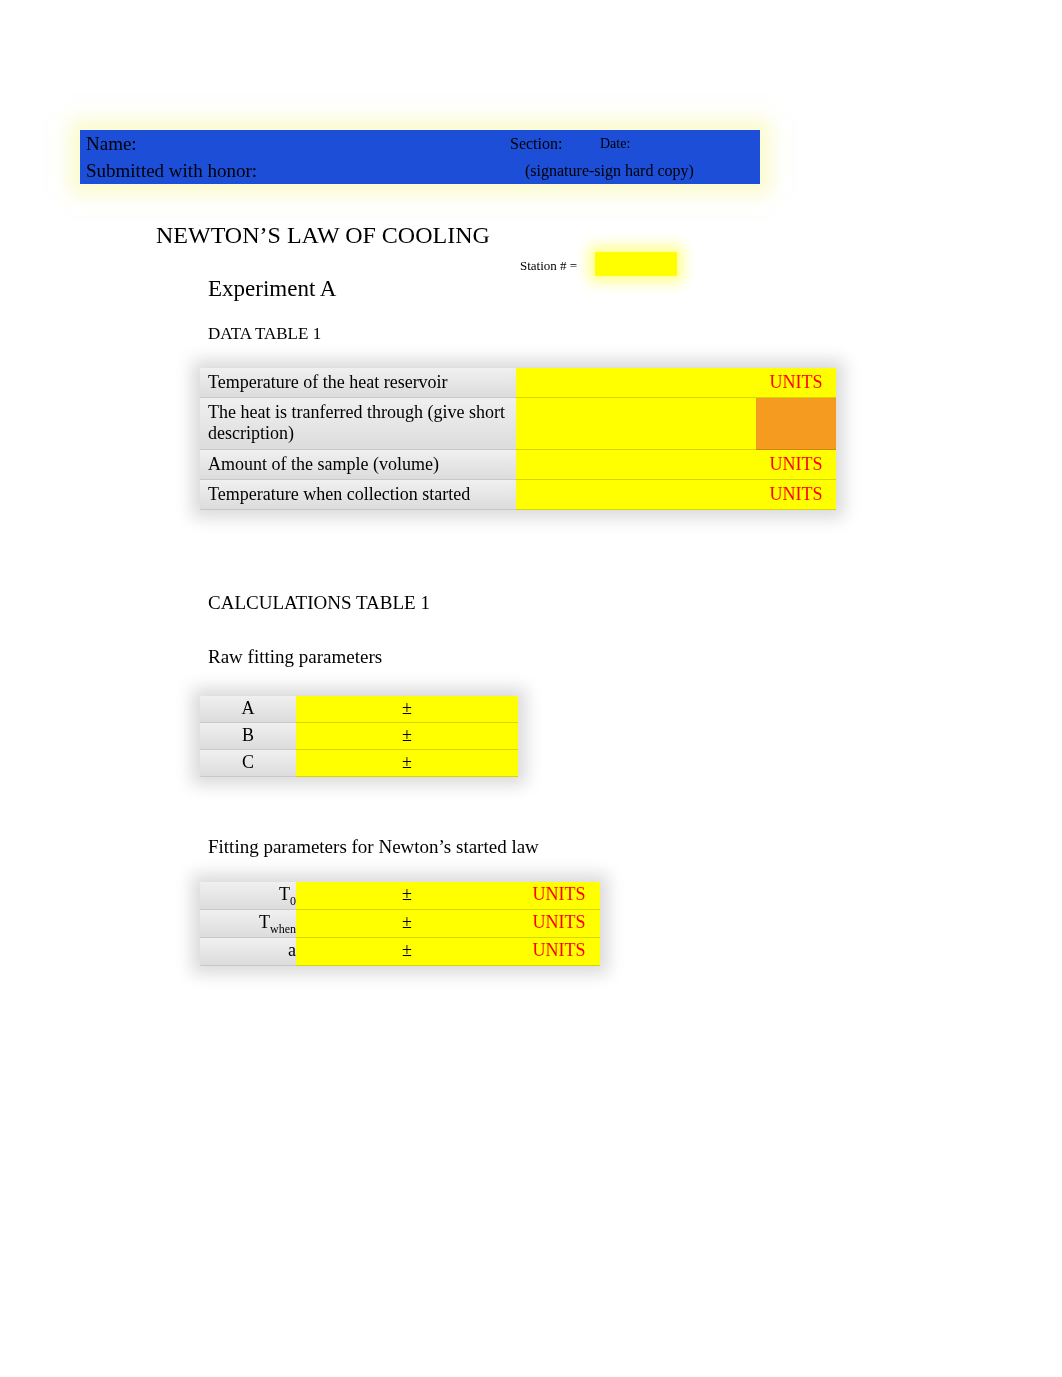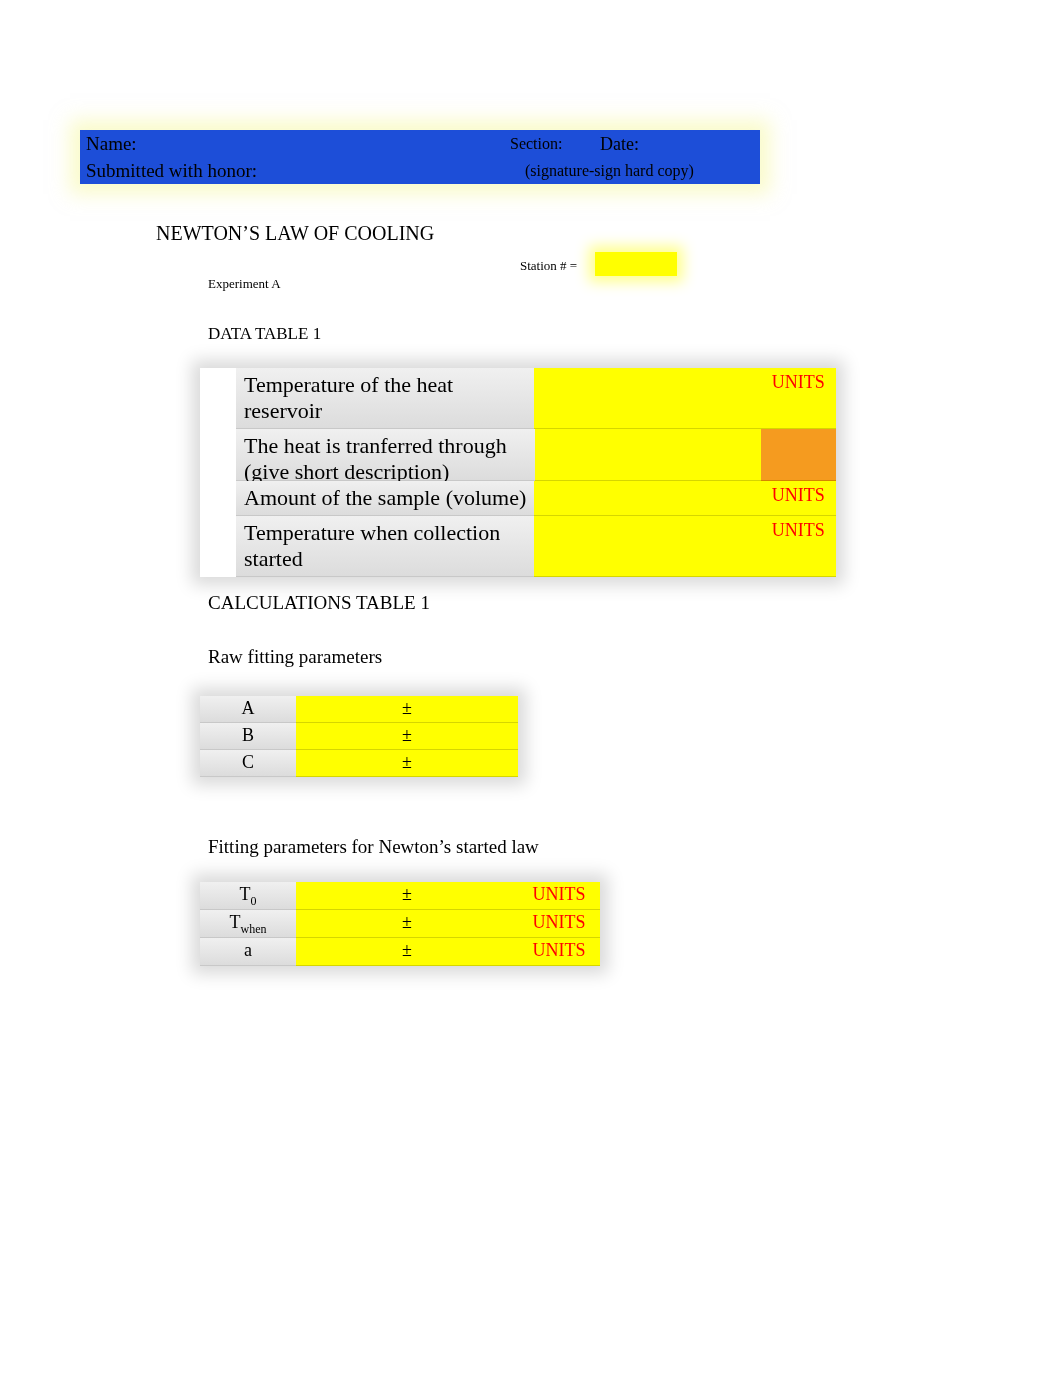--- a/index.html
+++ b/index.html
@@ -24,34 +24,34 @@
       box-shadow: 0 0 18px 10px rgba(245,248,152,0.5);
     }
     .header-row {
       display: flex;
       align-items: center;
       height: 28px;
       font-size: 19px;
     }
     .header-row .name-lbl { width: 430px; padding-left: 6px; }
     .header-row .section-lbl { width: 90px; font-size: 16px; }
-    .header-row .date-lbl { font-size: 18px; }
+    .header-row .date-lbl { font-size: 14px; }
     .header-row2 {
       display: flex;
       align-items: center;
       height: 26px;
       font-size: 19px;
     }
     .header-row2 .honor { width: 445px; padding-left: 6px; }
     .header-row2 .sig { font-size: 16px; }
     .title {
       position: absolute;
       left: 156px;
       top: 222px;
-      font-size: 20px;
+      font-size: 24px;
       text-align: center;
     }
     .station-label {
       position: absolute;
       left: 520px;
       top: 258px;
       font-size: 13px;
     }
     .station-box {
       position: absolute;
@@ -59,21 +59,21 @@
       top: 252px;
       width: 82px;
       height: 24px;
       background: #ffff00;
       box-shadow: 0 0 14px 6px rgba(255,255,0,0.45);
     }
     .exp-a {
       position: absolute;
       left: 208px;
       top: 276px;
-      font-size: 13px;
+      font-size: 23px;
       font-family: Liberation Serif, serif;
     }
     .dt1-label {
       position: absolute;
       left: 208px;
       top: 324px;
       font-size: 17px;
     }
     
     .data-table1 {
@@ -84,23 +84,22 @@
       box-shadow: 0 0 16px 8px rgba(0,0,0,0.15);
     }
     .dt1-row {
       display: flex;
       width: 100%;
     }
     .dt1-label-cell {
       width: 316px;
       background: linear-gradient(to bottom, #f0f0f0, #dcdcdc);
       padding: 4px 8px;
-      font-size: 22px;
+      font-size: 18px;
       border-bottom: 1px solid #c8c8c8;
-      margin-left: 36px;
     }
     .dt1-yellow-cell {
       width: 240px;
       background: #ffff00;
       border-bottom: 1px solid #d6d600;
     }
     .dt1-units-cell {
       width: 80px;
       background: #ffff00;
       color: #ff0000;
@@ -168,21 +167,21 @@
       width: 400px;
       box-shadow: 0 0 16px 8px rgba(0,0,0,0.15);
     }
     .fit-row {
       display: flex;
       height: 28px;
     }
     .fit-sym {
       width: 96px;
       background: linear-gradient(to bottom, #f0f0f0, #dcdcdc);
-      text-align: center;
+      text-align: right;
       font-size: 18px;
       padding-top: 2px;
       border-bottom: 1px solid #c8c8c8;
     }
     .fit-sym sub { font-size: 12px; }
     .fit-val {
       width: 222px;
       background: #ffff00;
       text-align: center;
       font-size: 18px;

